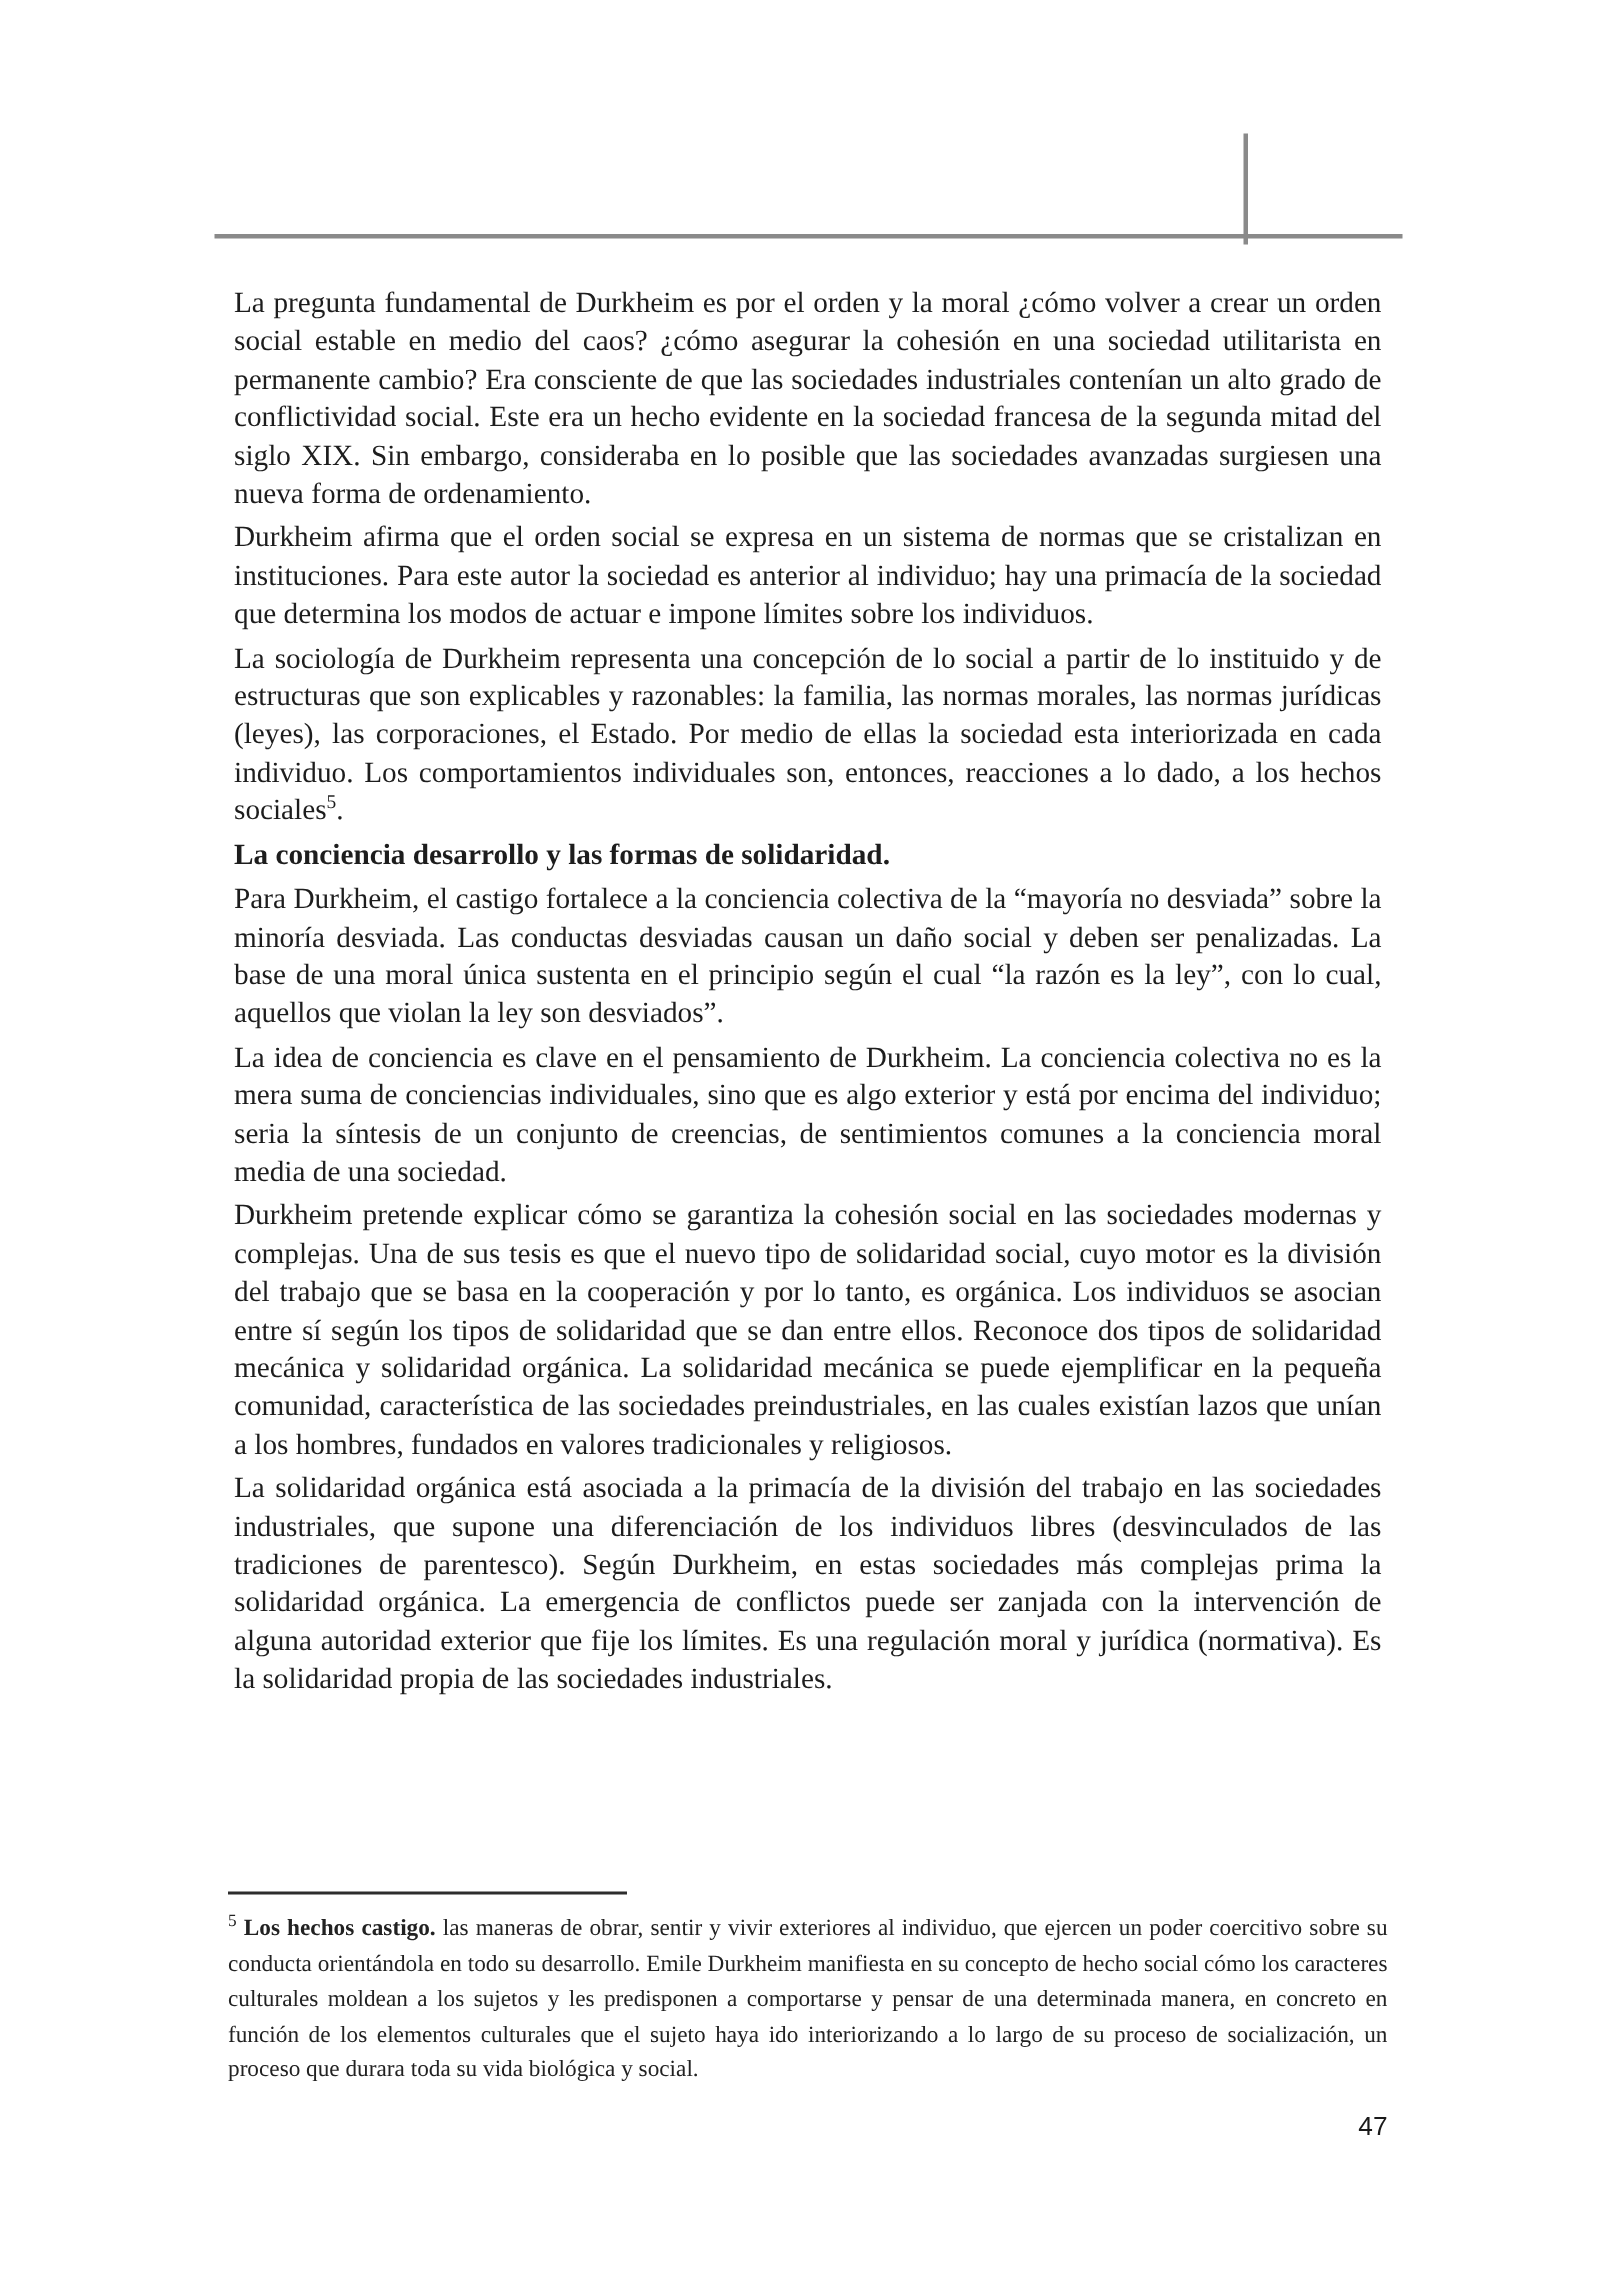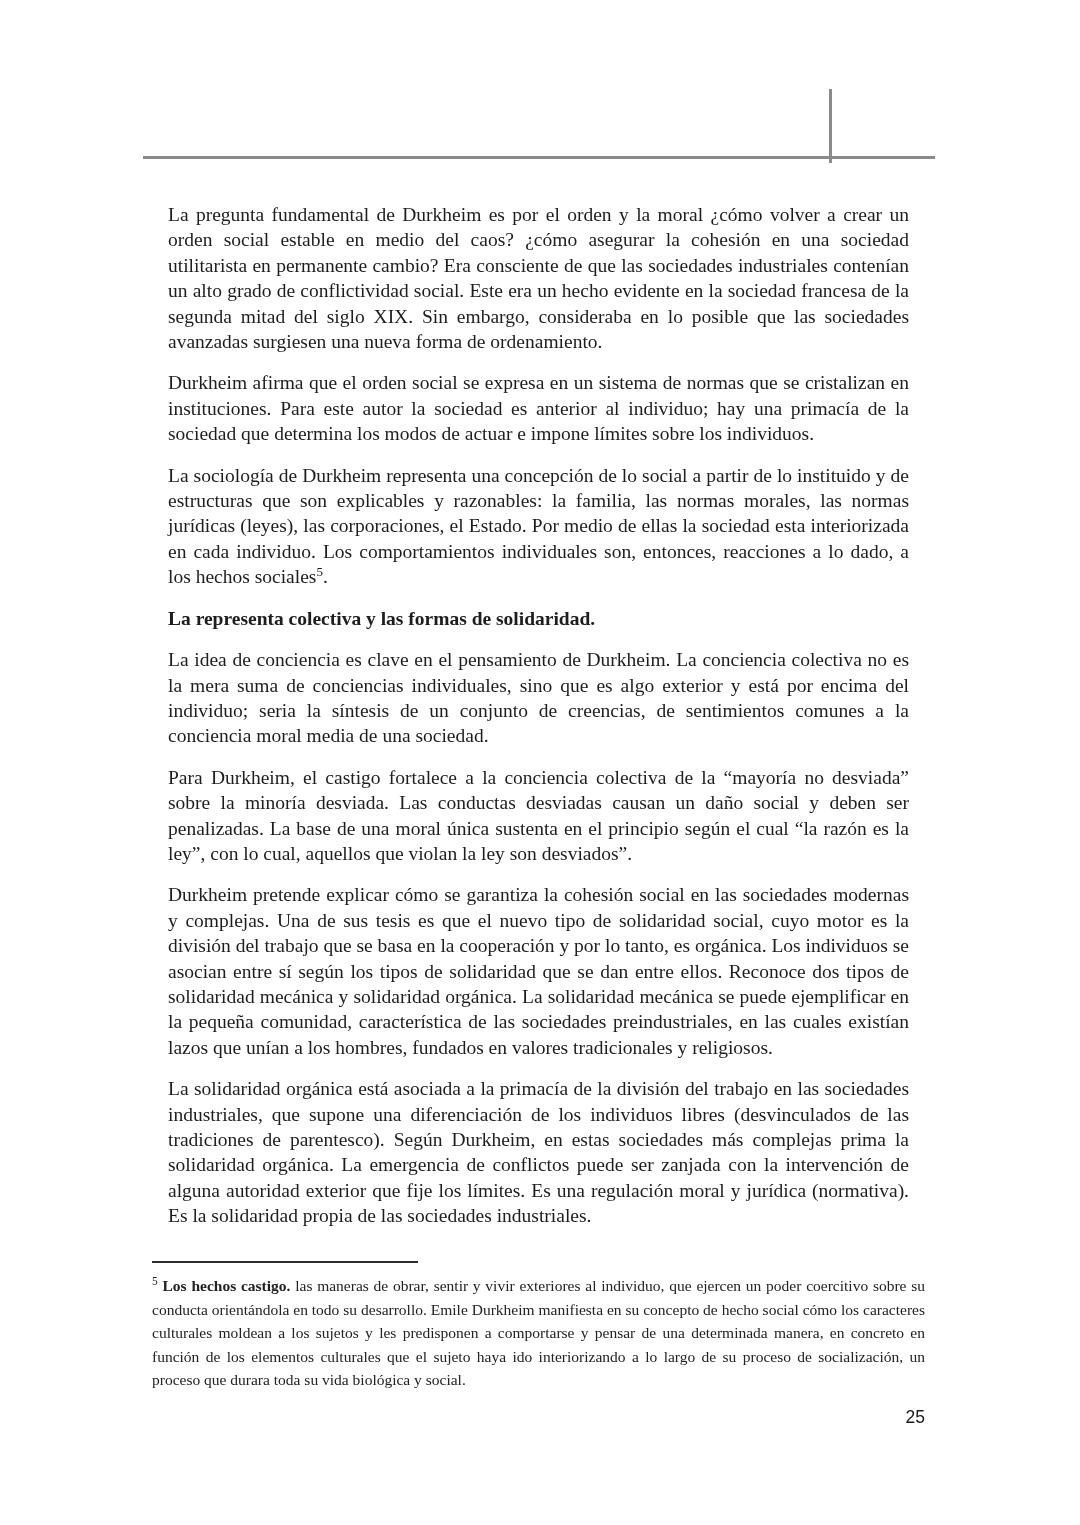--- a/index.html
+++ b/index.html
@@ -38,21 +38,21 @@
     position: absolute;
     left: 152px;
     top: 186px;
     width: 773px;
     font-size: 19.5px;
     line-height: 25.4px;
     text-align: justify;
     text-justify: inter-word;
   }
   .content p {
-    margin: 16px;
+    margin: 4px;
     padding: 0;
   }
   .content p.heading {
     font-weight: bold;
     text-align: left;
   }
   sup.fn-ref {
     font-size: 13px;
     line-height: 0;
     vertical-align: super;
@@ -102,31 +102,31 @@
 
 <div class="page">
 
   <div class="top-tick"></div>
   <div class="top-rule"></div>
 
   <div class="content">
     <p>La pregunta fundamental de Durkheim es por el orden y la moral ¿cómo volver a crear un orden social estable en medio del caos? ¿cómo asegurar la cohesión en una sociedad utilitarista en permanente cambio? Era consciente de que las sociedades industriales contenían un alto grado de conflictividad social. Este era un hecho evidente en la sociedad francesa de la segunda mitad del siglo XIX. Sin embargo, consideraba en lo posible que las sociedades avanzadas surgiesen una nueva forma de ordenamiento.</p>
     <p>Durkheim afirma que el orden social se expresa en un sistema de normas que se cristalizan en instituciones. Para este autor la sociedad es anterior al individuo; hay una primacía de la sociedad que determina los modos de actuar e impone límites sobre los individuos.</p>
     <p><span>La sociología de Durkheim representa una concepción de lo social a partir de lo instituido y de estructuras que son explicables y razonables: la familia, las normas morales, las normas jurídicas (leyes), las corporaciones, el Estado. Por medio de ellas la sociedad esta interiorizada en cada individuo. Los comportamientos individuales son, entonces, reacciones a lo dado, a los hechos sociales</span><sup class="fn-ref">5</sup><span>.</span></p>
-    <p class="heading">La representa colectiva y las formas de solidaridad.</p>
+    <p class="heading">La conciencia desarrollo y las formas de solidaridad.</p>
+    <p>Para Durkheim, el castigo fortalece a la conciencia colectiva de la “mayoría no desviada” sobre la minoría desviada. Las conductas desviadas causan un daño social y deben ser penalizadas. La base de una moral única sustenta en el principio según el cual “la razón es la ley”, con lo cual, aquellos que violan la ley son desviados”.</p>
     <p>La idea de conciencia es clave en el pensamiento de Durkheim. La conciencia colectiva no es la mera suma de conciencias individuales, sino que es algo exterior y está por encima del individuo; seria la síntesis de un conjunto de creencias, de sentimientos comunes a la conciencia moral media de una sociedad.</p>
-    <p>Para Durkheim, el castigo fortalece a la conciencia colectiva de la “mayoría no desviada” sobre la minoría desviada. Las conductas desviadas causan un daño social y deben ser penalizadas. La base de una moral única sustenta en el principio según el cual “la razón es la ley”, con lo cual, aquellos que violan la ley son desviados”.</p>
     <p>Durkheim pretende explicar cómo se garantiza la cohesión social en las sociedades modernas y complejas. Una de sus tesis es que el nuevo tipo de solidaridad social, cuyo motor es la división del trabajo que se basa en la cooperación y por lo tanto, es orgánica. Los individuos se asocian entre sí según los tipos de solidaridad que se dan entre ellos. Reconoce dos tipos de solidaridad mecánica y solidaridad orgánica. La solidaridad mecánica se puede ejemplificar en la pequeña comunidad, característica de las sociedades preindustriales, en las cuales existían lazos que unían a los hombres, fundados en valores tradicionales y religiosos.</p>
     <p>La solidaridad orgánica está asociada a la primacía de la división del trabajo en las sociedades industriales, que supone una diferenciación de los individuos libres (desvinculados de las tradiciones de parentesco). Según Durkheim, en estas sociedades más complejas prima la solidaridad orgánica. La emergencia de conflictos puede ser zanjada con la intervención de alguna autoridad exterior que fije los límites. Es una regulación moral y jurídica (normativa). Es la solidaridad propia de las sociedades industriales.</p>
   </div>
 
   <div class="footnote-block">
     <div class="footnote-rule"></div>
     <div class="footnote-text">
       <sup class="fn-marker">5</sup>
       <span class="footnote-term">Los hechos castigo.</span>
       <span>las maneras de obrar, sentir y vivir exteriores al individuo, que ejercen un poder coercitivo sobre su conducta orientándola en todo su desarrollo. Emile Durkheim manifiesta en su concepto de hecho social cómo los caracteres culturales moldean a los sujetos y les predisponen a comportarse y pensar de una determinada manera, en concreto en función de los elementos culturales que el sujeto haya ido interiorizando a lo largo de su proceso de socialización, un proceso que durara toda su vida biológica y social.</span>
     </div>
   </div>
 
-  <div class="page-number">25</div>
+  <div class="page-number">47</div>
 
 </div>
 
 </body></html>

